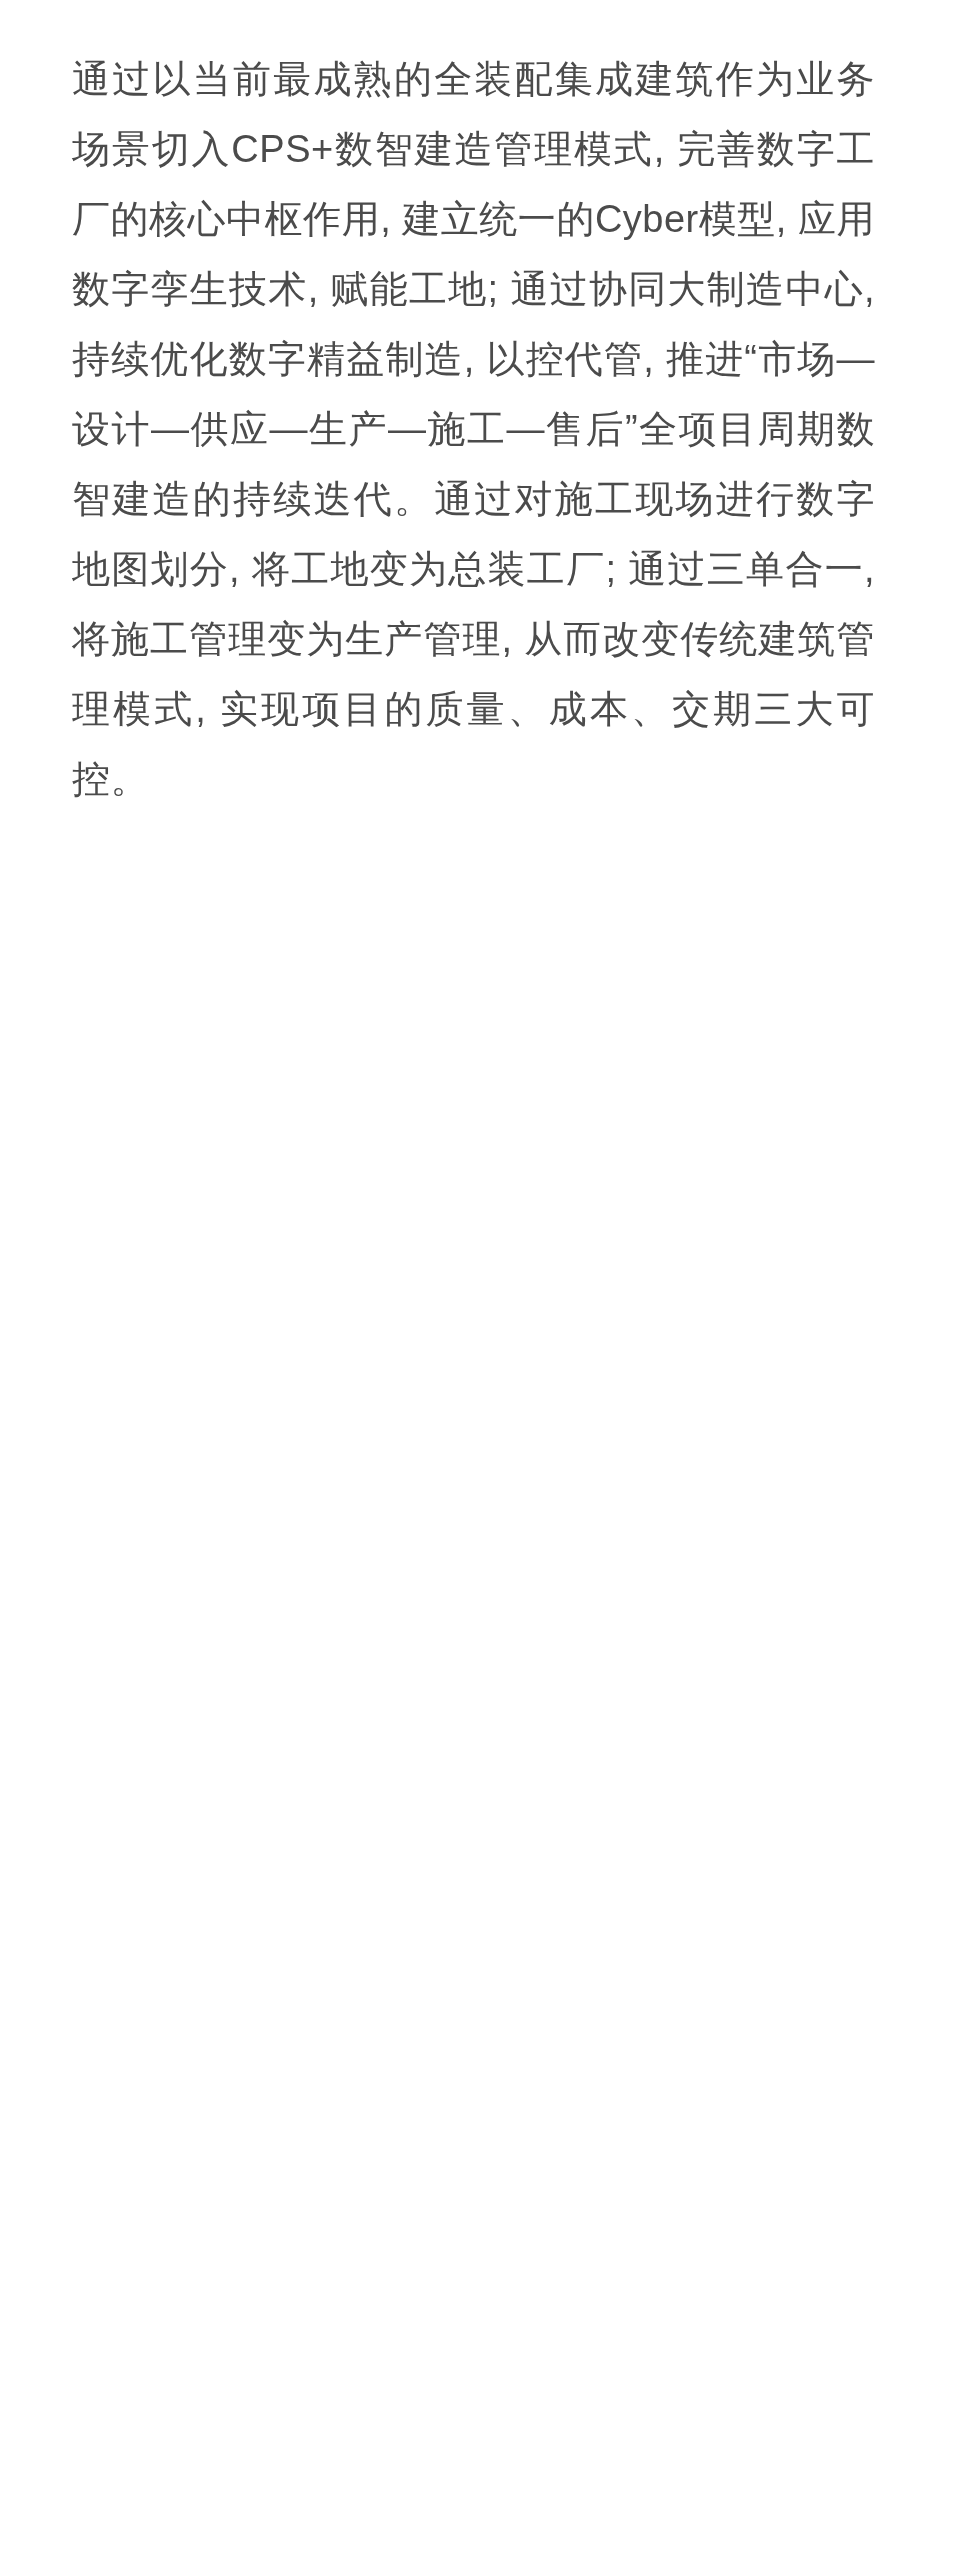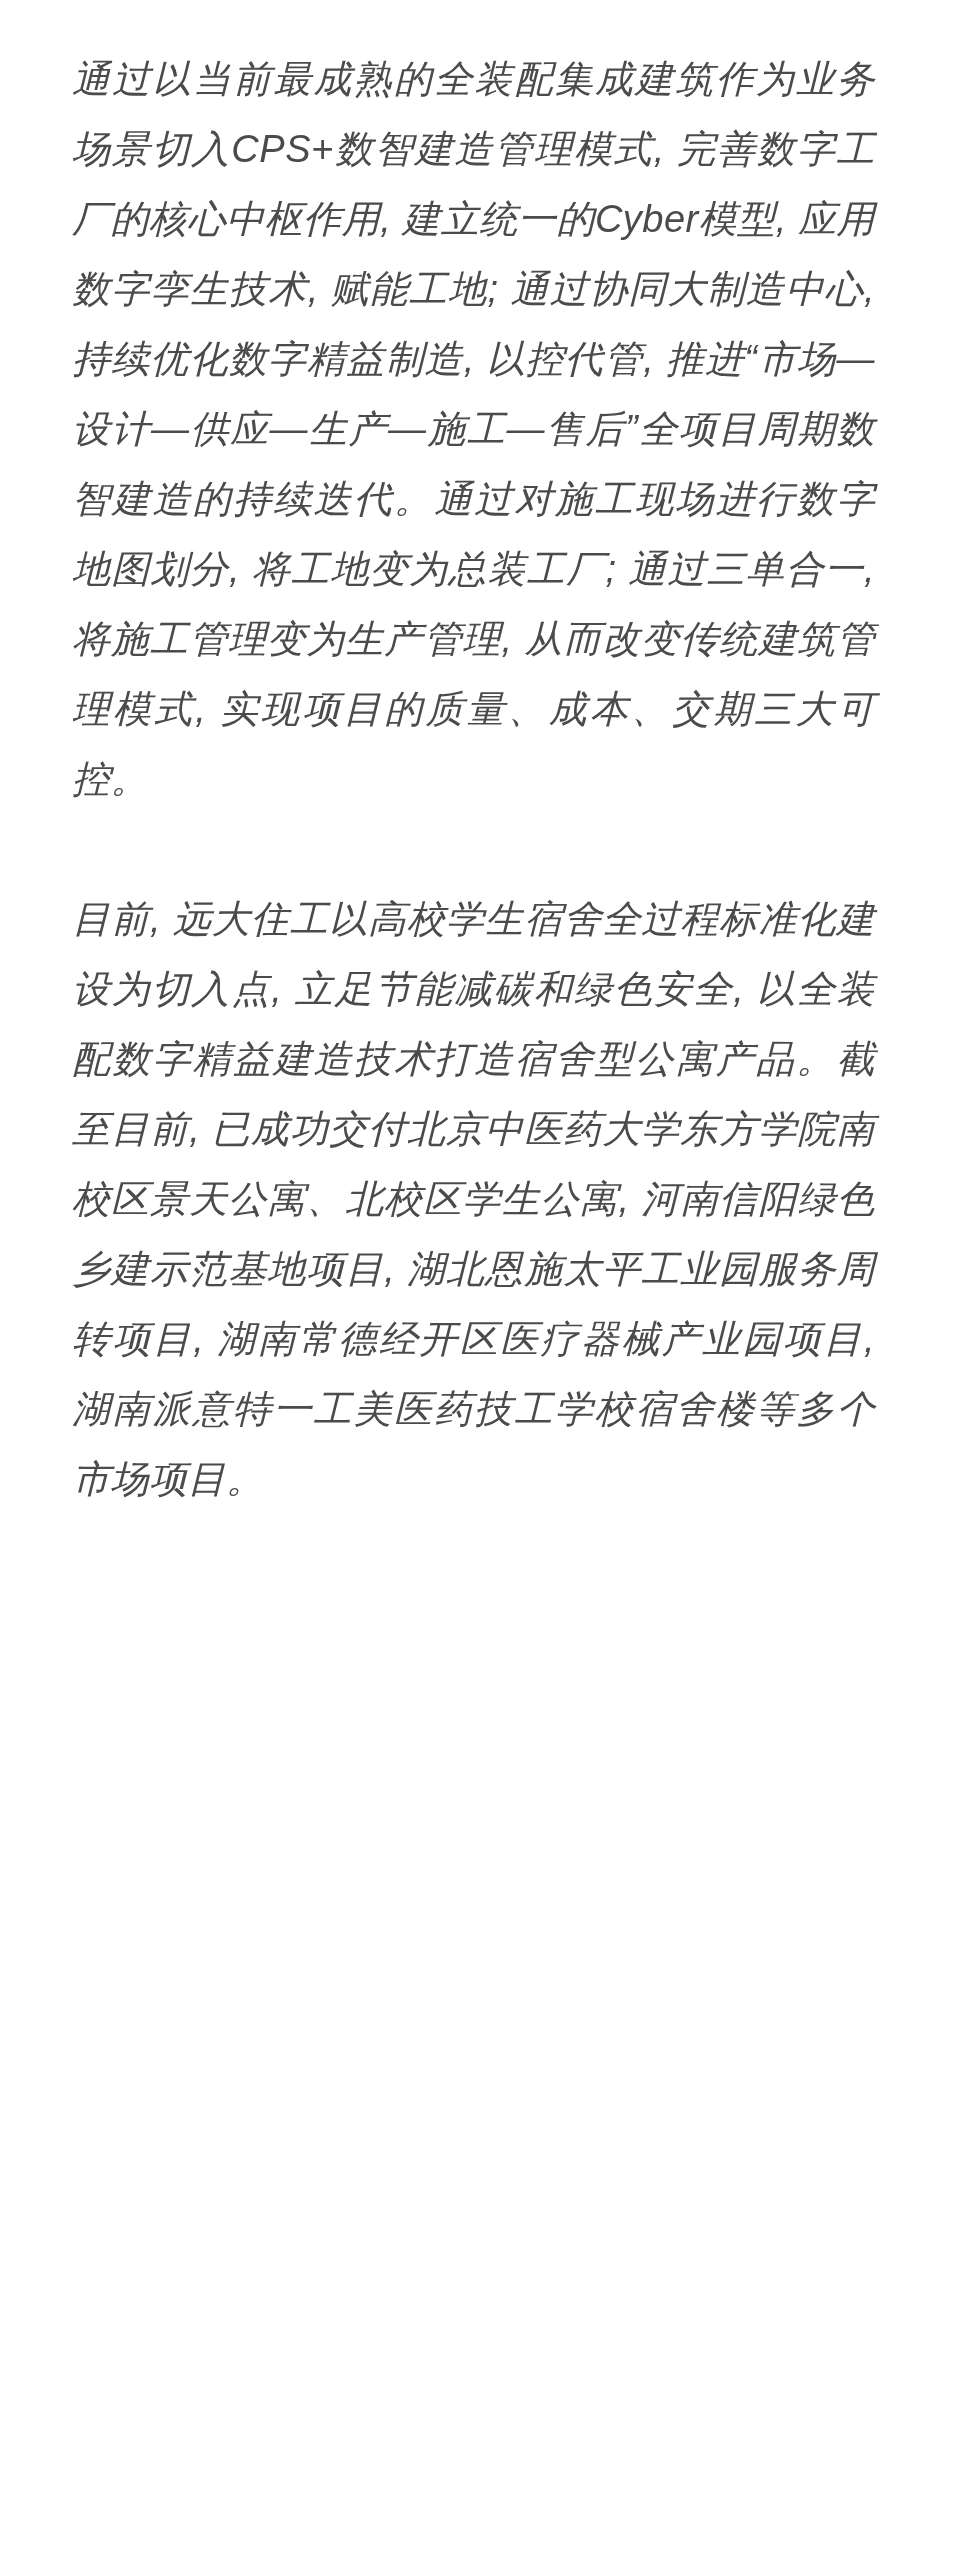--- a/index.html
+++ b/index.html
@@ -11,21 +11,20 @@
     width: 979px;
     min-height: 2576px;
     font-family: "Liberation Sans", sans-serif;
   }
   .page {
     width: 947px;
     min-height: 2576px;
     box-sizing: border-box;
     padding: 44px 72px 37px 72px;
     background: #ffffff;
-    font-style: italic;
   }
   .article {
     display: block;
   }
   .para {
     font-size: 38px;
     line-height: 70px;
     color: #4b4b4b;
     letter-spacing: 0.5px;
     text-align: justify;
@@ -36,16 +35,15 @@
   .para + .para {
     margin-top: 70px;
   }
 </style>
 </head>
 <body>
 
 <div class="page">
   <div class="article">
     <p class="para">通过以当前最成熟的全装配集成建筑作为业务场景切入CPS+数智建造管理模式, 完善数字工厂的核心中枢作用, 建立统一的Cyber模型, 应用数字孪生技术, 赋能工地; 通过协同大制造中心, 持续优化数字精益制造, 以控代管, 推进“市场—设计—供应—生产—施工—售后”全项目周期数智建造的持续迭代。通过对施工现场进行数字地图划分, 将工地变为总装工厂; 通过三单合一, 将施工管理变为生产管理, 从而改变传统建筑管理模式, 实现项目的质量、成本、交期三大可控。</p>
-    <p class="para">目前, 远大住工以高校学生宿舍全过程标准化建设为切入点, 立足节能减碳和绿色安全, 以全装配数字精益建造技术打造宿舍型公寓产品。截至目前, 已成功交付北京中医药大学东方学院南校区景天公寓、北校区学生公寓, 河南信阳绿色乡建示范基地项目, 湖北恩施太平工业园服务周转项目, 湖南常德经开区医疗器械产业园项目, 湖南派意特一工美医药技工学校宿舍楼等多个市场项目。</p>
   </div>
 </div>
 
 
 </body></html>

